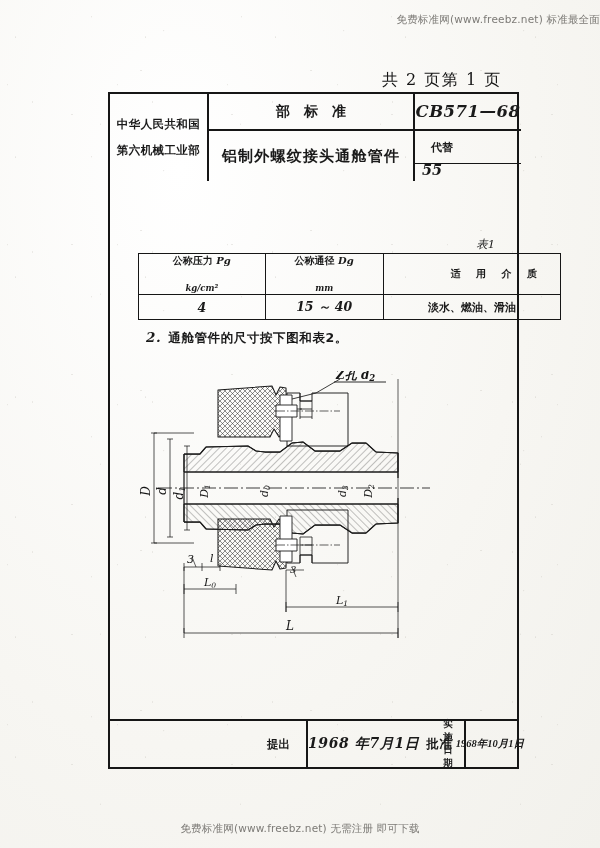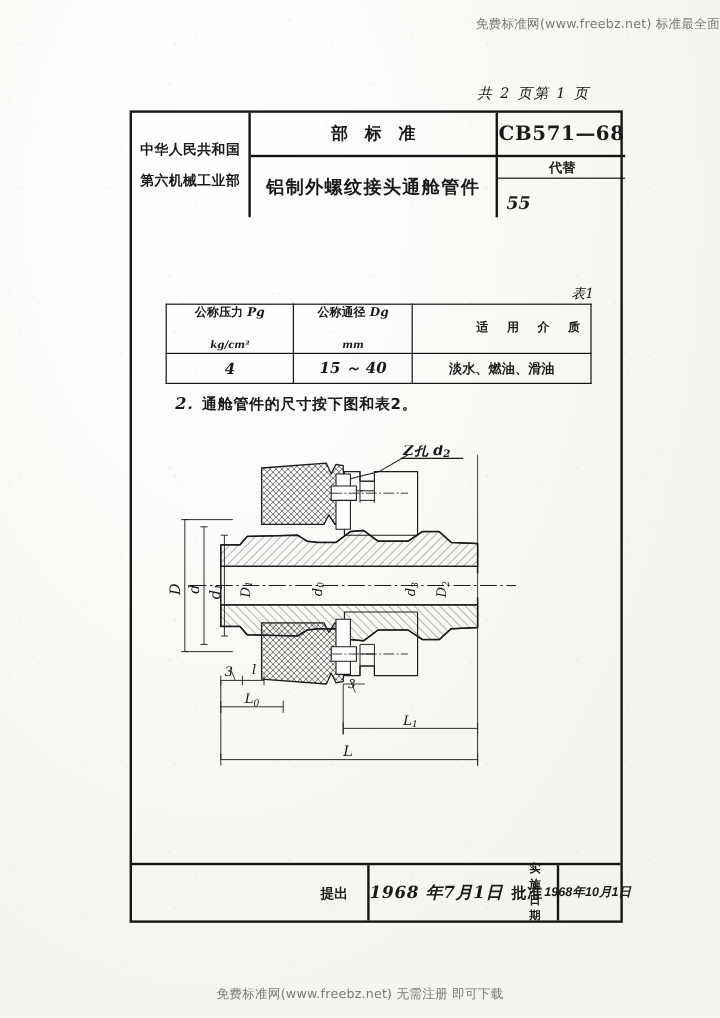--- a/index.html
+++ b/index.html
@@ -38,62 +38,61 @@
   .wm-top{top:13px;left:0;text-align:right;padding-right:14px;}
   .wm-bot{top:822px;left:0;}
 
   
   .frame{
     position:absolute;left:108px;top:92px;width:411px;height:677px;
     border:2.1px solid #161616;box-sizing:border-box;
     background:transparent;
   }
   .pageno{
-    position:absolute;left:398px;top:70px;width:125px;
-    font-size:12px;color:#141414;
+    position:absolute;left:382px;top:70px;width:125px;
+    font-size:16px;color:#141414;
     font-family:"DejaVu Serif","Liberation Serif",serif;
     letter-spacing:1.5px;
-    font-style:italic;
   }
 
   
   .hdr{position:absolute;left:0;top:0;width:100%;height:87px;}
   .hdr .cell{position:absolute;box-sizing:border-box;}
   .h-org{left:0;top:0;width:99px;height:87px;border-right:2px solid #161616;
          display:flex;flex-direction:column;justify-content:center;align-items:center;gap:11px;}
   .h-org span{font-size:11.5px;letter-spacing:.4px;white-space:nowrap;
     font-family:Liberation Sans, sans-serif;font-weight:600;}
   .h-std{left:99px;top:0;width:206px;height:37px;border-right:2px solid #161616;
          border-bottom:2px solid #161616;display:flex;align-items:center;justify-content:center;}
   .h-std span{font-size:14px;letter-spacing:14px;padding-left:14px;font-weight:700;}
   .h-title{left:99px;top:37px;width:206px;height:50px;border-right:2px solid #161616;
            display:flex;align-items:center;justify-content:center;}
   .h-title span{font-size:15px;letter-spacing:1.2px;font-weight:700;}
   .h-code{left:305px;top:0;width:106px;height:37px;border-bottom:2px solid #161616;
           display:flex;align-items:center;justify-content:center;}
-  .h-code span{font-size:16.5px;font-weight:700;letter-spacing:.5px;
+  .h-code span{font-size:16.5px;font-style:italic;font-weight:700;letter-spacing:.5px;
     font-family:"DejaVu Serif","Liberation Serif",serif;}
-  .h-repl{left:305px;top:37px;width:106px;height:18px;border-bottom:1.6px solid #161616;
-          display:flex;align-items:center;padding-left:1px;justify-content:center;}
+  .h-repl{left:305px;top:37px;width:106px;height:33px;border-bottom:1.6px solid #161616;
+          display:flex;align-items:center;padding-left:16px;}
   .h-repl span{font-size:11px;font-weight:600;}
   .h-replv{left:305px;top:63px;width:106px;height:24px;display:flex;align-items:center;padding-left:7px;}
   .h-replv span{font-size:14.5px;font-style:italic;font-weight:700;
     font-family:"DejaVu Serif","Liberation Serif",serif;}
 
   
   .body{position:absolute;left:0;top:87px;width:100%;height:542px;}
   .clause{position:absolute;font-size:12.5px;font-weight:600;letter-spacing:.6px;}
   .c1{left:36px;top:28px;}
   .c2{left:36px;top:148px;}
   .clause .num{font-style:italic;font-family:"DejaVu Serif","Liberation Serif",serif;
     font-size:13.5px;margin-right:7px;}
 
   .tbl-cap{position:absolute;right:22px;top:56px;font-size:11.5px;font-style:italic;
     font-family:"DejaVu Serif","Liberation Serif",serif;}
-  table.p{position:absolute;left:28px;top:72px;width:355px;border-collapse:collapse;}
+  table.p{position:absolute;left:28px;top:72px;width:423px;border-collapse:collapse;}
   table.p th,table.p td{border:1.5px solid #161616;text-align:center;padding:2px 1px;}
   table.p th{height:26px;font-weight:600;font-size:10px;line-height:1.05;}
   table.p td{height:20px;font-size:12.5px;font-style:italic;font-weight:600;
     font-family:"DejaVu Serif","Liberation Serif",serif;}
   table.p td.zh{font-style:normal;font-size:11px;
     font-family:"DejaVu Sans","Liberation Sans",sans-serif;}
   .u-sub{font-size:8.5px;display:block;font-style:italic;
     font-family:"DejaVu Serif","Liberation Serif",serif;margin-top:17px;}
   .sym{font-style:italic;font-family:"DejaVu Serif","Liberation Serif",serif;}
   .spread{letter-spacing:6px;padding-left:6px;margin-left:44px;}
@@ -107,21 +106,21 @@
   .ftr .cell{position:absolute;box-sizing:border-box;height:100%;display:flex;align-items:center;}
   .f-prop{left:0;top:0;width:198px;justify-content:flex-end;padding-right:16px;
           border-right:2px solid #161616;font-size:11.5px;font-weight:600;}
   .f-appr{left:198px;top:0;width:158px;border-right:2px solid #161616;
           justify-content:flex-start;font-size:12.5px;font-weight:600;letter-spacing:.6px;}
   .f-appr .dt{font-style:italic;font-family:"DejaVu Serif","Liberation Serif",serif;font-size:14px;}
   .f-eff{left:336px;top:0;width:75px;flex-direction:row;justify-content:center;
          align-items:center;gap:3px;}
   .f-eff .lbl{font-size:9.5px;font-weight:600;}
   .f-eff .val{font-size:10.5px;font-style:italic;font-weight:600;
-    font-family:Liberation Sans, sans-serif;white-space:nowrap;}
+    font-family:Liberation Serif, serif;white-space:nowrap;}
 </style>
 </head>
 <body>
 
 <div class="page">
   <div class="speckle"></div>
 
   <div class="wm wm-top">免费标准网(www.freebz.net) 标准最全面</div>
 
   <div class="pageno">共 2 页第 1 页</div>

